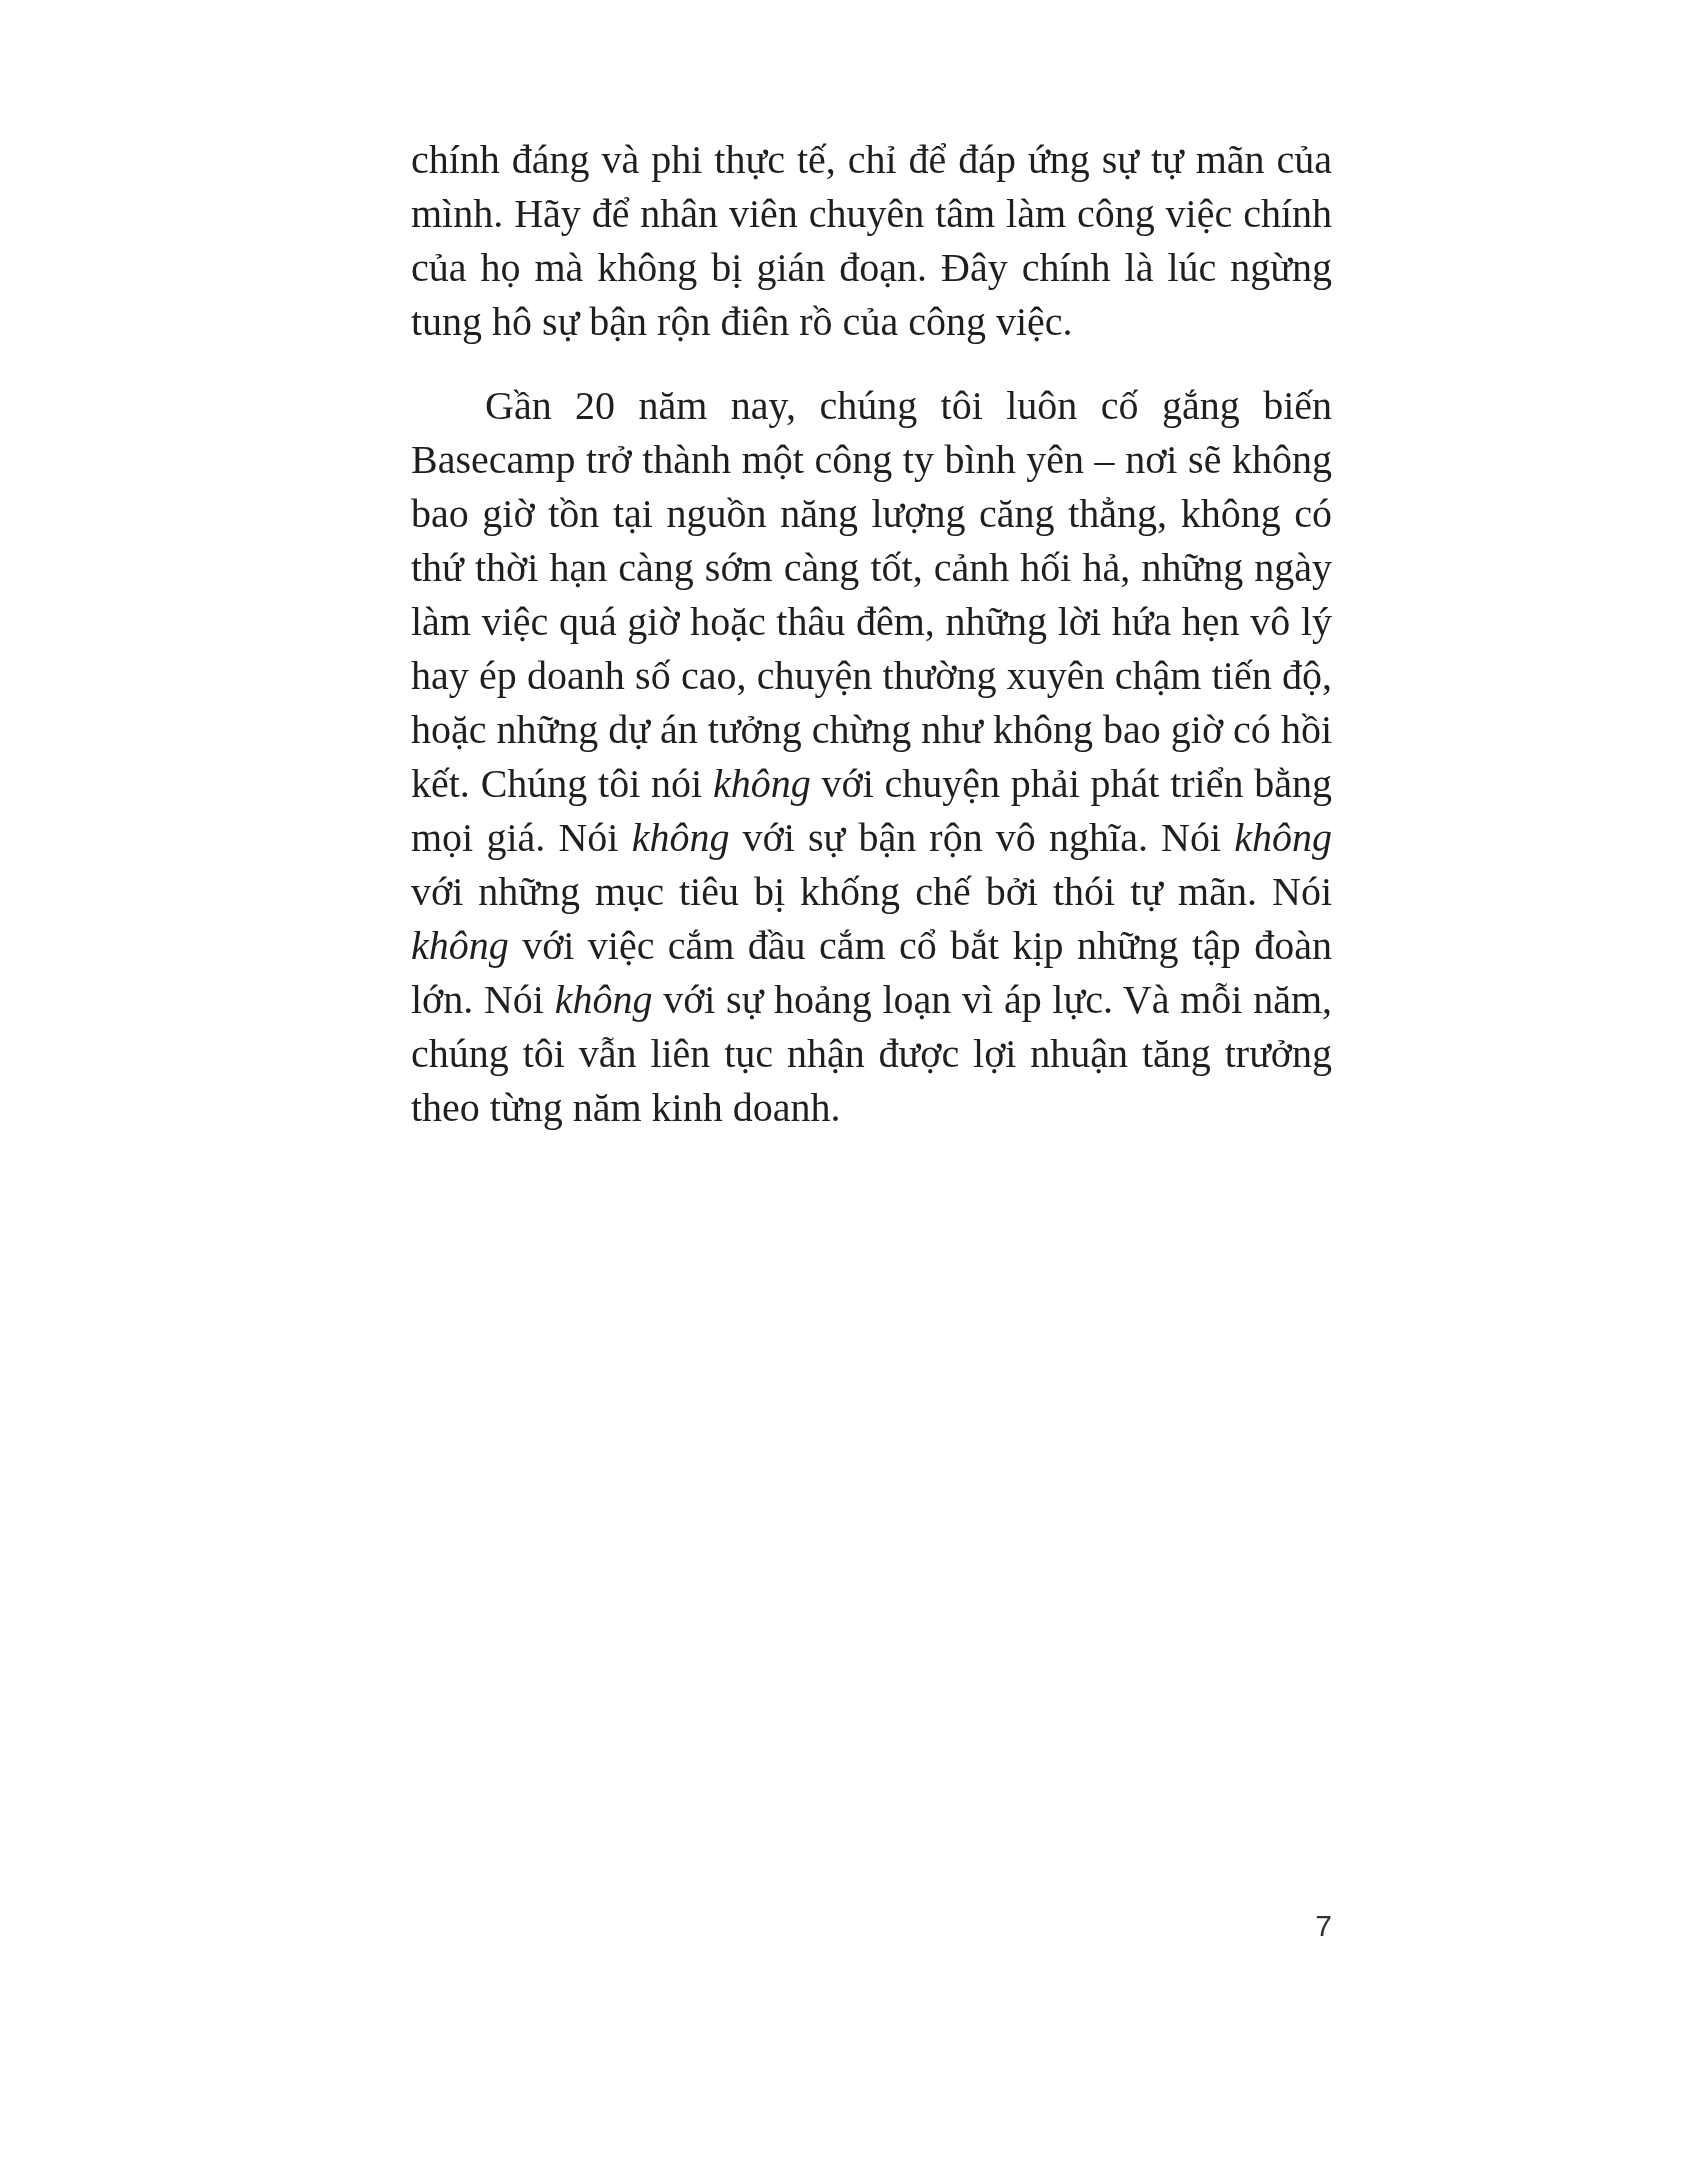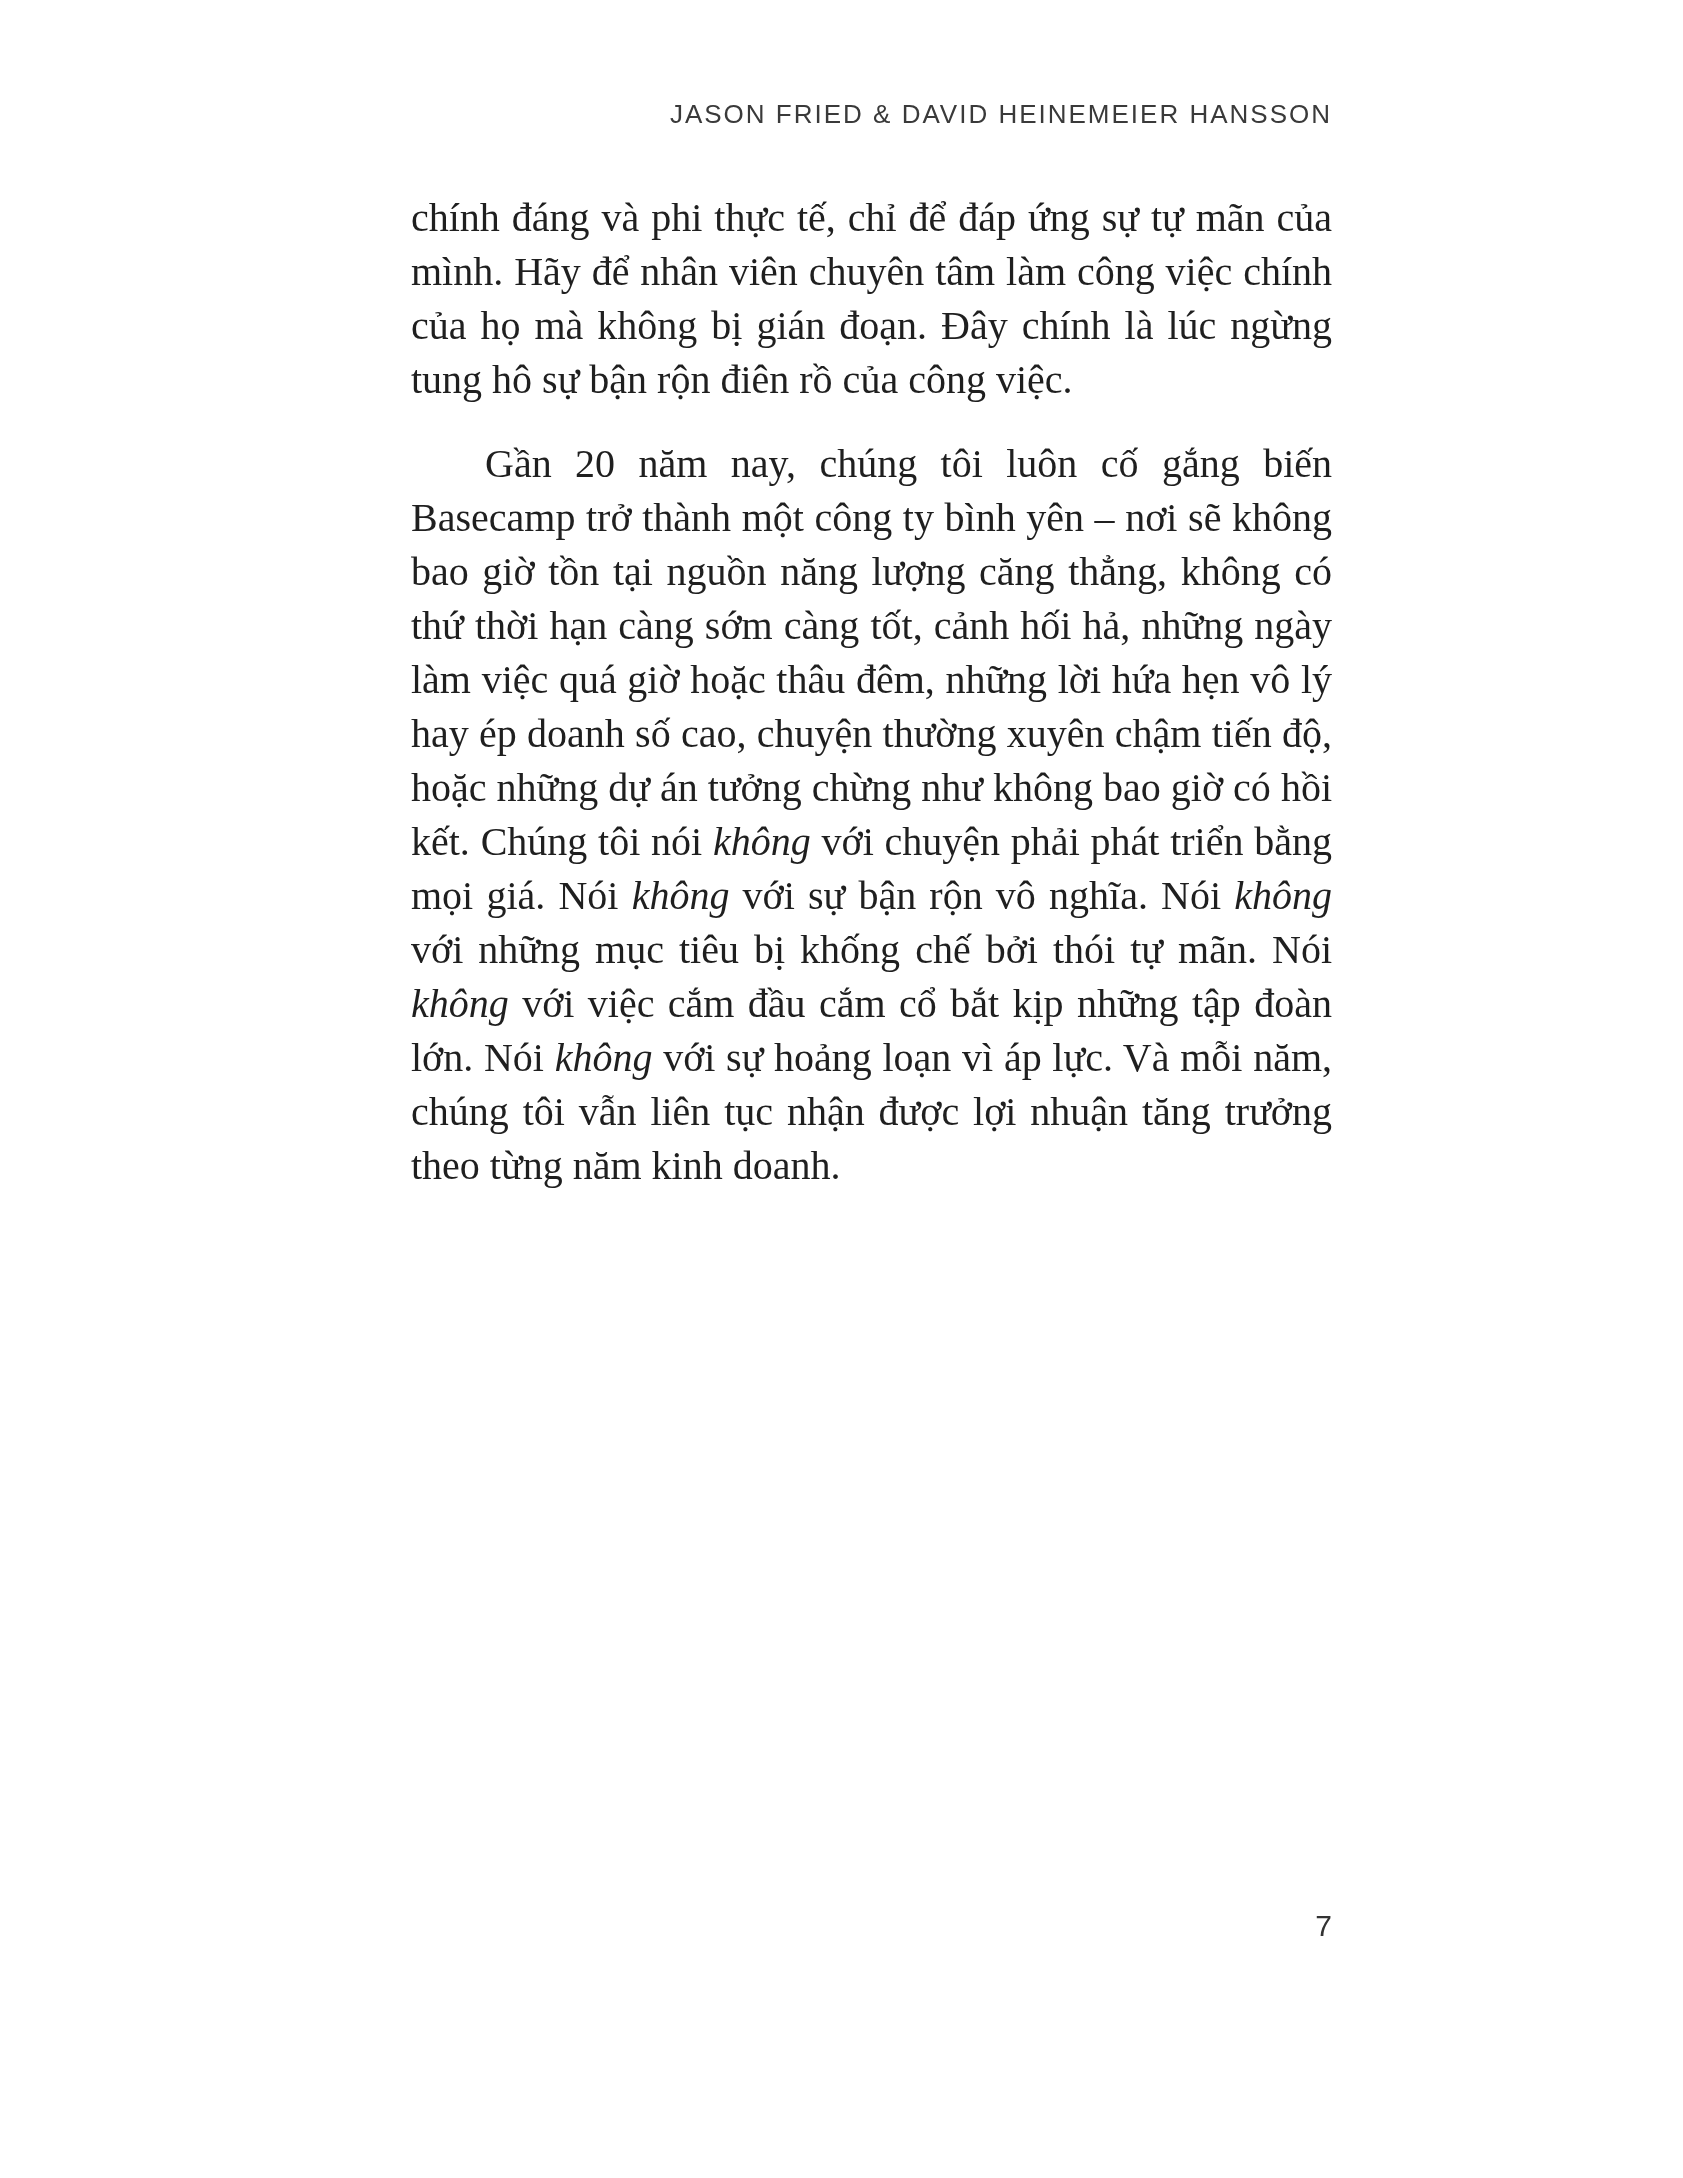--- a/index.html
+++ b/index.html
@@ -27,21 +27,21 @@
   .running-head {
     font-family: "Liberation Sans", sans-serif;
     font-size: 26px;
     font-weight: 400;
     letter-spacing: 2px;
     color: #3a3a3a;
     text-align: right;
     white-space: nowrap;
   }
   .body-copy {
-    margin-top: 61px;
+    margin-top: 34px;
     font-size: 40px;
     line-height: 54px;
     text-align: justify;
     color: #1f1f1f;
   }
   .para {
     margin: 0 0 30px 0;
   }
   .para.indent {
     text-indent: 74px;
@@ -58,21 +58,20 @@
     font-family: "Liberation Sans", sans-serif;
     font-size: 30px;
     color: #333333;
   }
 </style>
 </head>
 <body>
 
 <div class="page">
   <div class="text-block">
-    <div class="running-head">JASON FRIED &amp; DAVID HEINEMEIER HANSSON</div>
     <div class="body-copy" id="paragraphs">
         <p class="para"><span>chính đáng và phi thực tế, chỉ để đáp ứng sự tự mãn của mình. Hãy để nhân viên chuyên tâm làm công việc chính của họ mà không bị gián đoạn. Đây chính là lúc ngừng tung hô sự bận rộn điên rồ của công việc.</span></p>
         <p class="para indent"><span>Gần 20 năm nay, chúng tôi luôn cố gắng biến Basecamp trở thành một công ty bình yên – nơi sẽ không bao giờ tồn tại nguồn năng lượng căng thẳng, không có thứ thời hạn càng sớm càng tốt, cảnh hối hả, những ngày làm việc quá giờ hoặc thâu đêm, những lời hứa hẹn vô lý hay ép doanh số cao, chuyện thường xuyên chậm tiến độ, hoặc những dự án tưởng chừng như không bao giờ có hồi kết. Chúng tôi nói </span><span class="it">không</span><span> với chuyện phải phát triển bằng mọi giá. Nói </span><span class="it">không</span><span> với sự bận rộn vô nghĩa. Nói </span><span class="it">không</span><span> với những mục tiêu bị khống chế bởi thói tự mãn. Nói </span><span class="it">không</span><span> với việc cắm đầu cắm cổ bắt kịp những tập đoàn lớn. Nói </span><span class="it">không</span><span> với sự hoảng loạn vì áp lực. Và mỗi năm, chúng tôi vẫn liên tục nhận được lợi nhuận tăng trưởng theo từng năm kinh doanh.</span></p>
       </div>
   </div>
   <div class="page-number">7</div>
 </div>
 
 
 </body></html>

